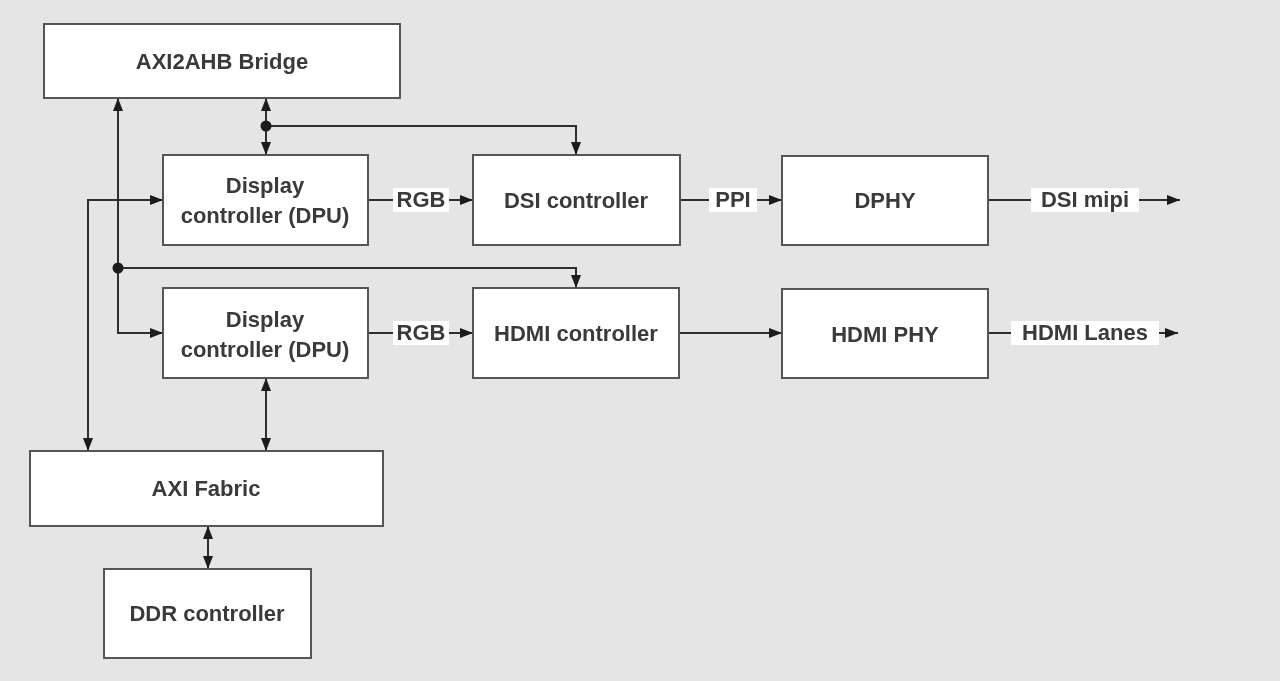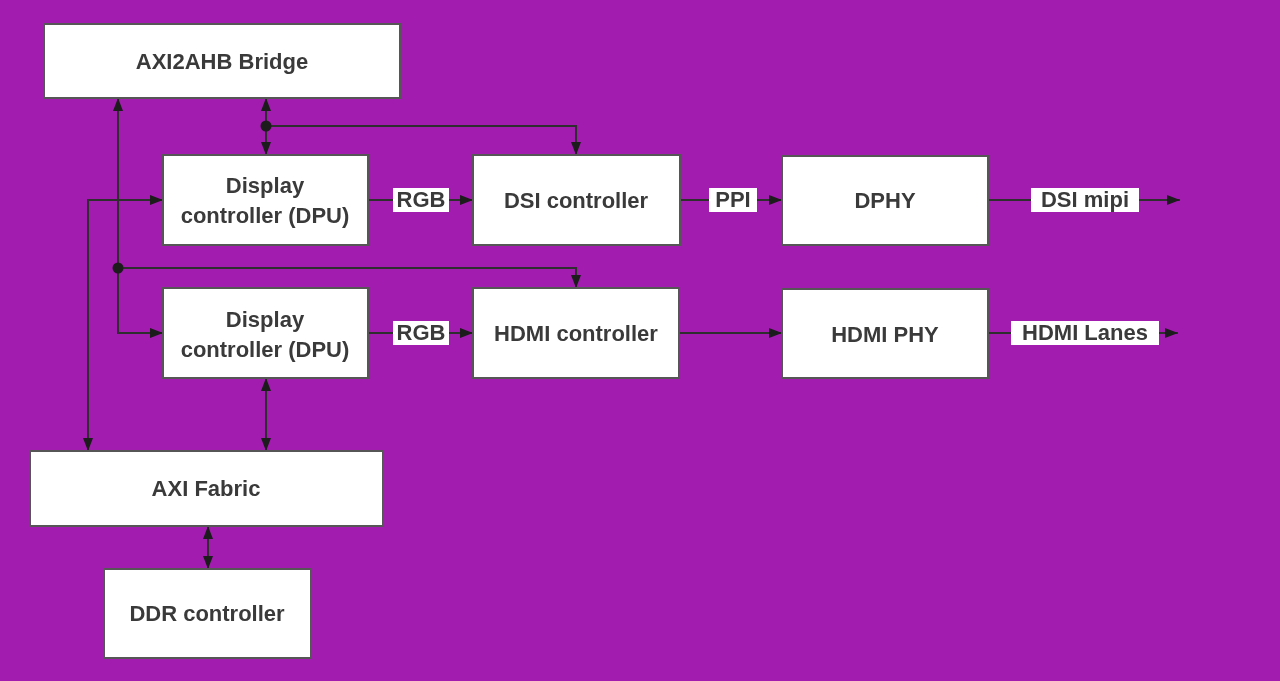--- a/index.html
+++ b/index.html
@@ -4,21 +4,21 @@
 <style>
   html, body {
     margin: 0;
     padding: 0;
     background: #ffffff;
   }
   .canvas {
     position: relative;
     width: 1280px;
     height: 681px;
-    background: #a21caf;
+    background: #e5e5e5;
     overflow: hidden;
     font-family: "Liberation Sans", sans-serif;
   }
   svg { display: block; }
   .box {
     fill: #ffffff;
     stroke: #565656;
     stroke-width: 2;
   }
   .wire {

